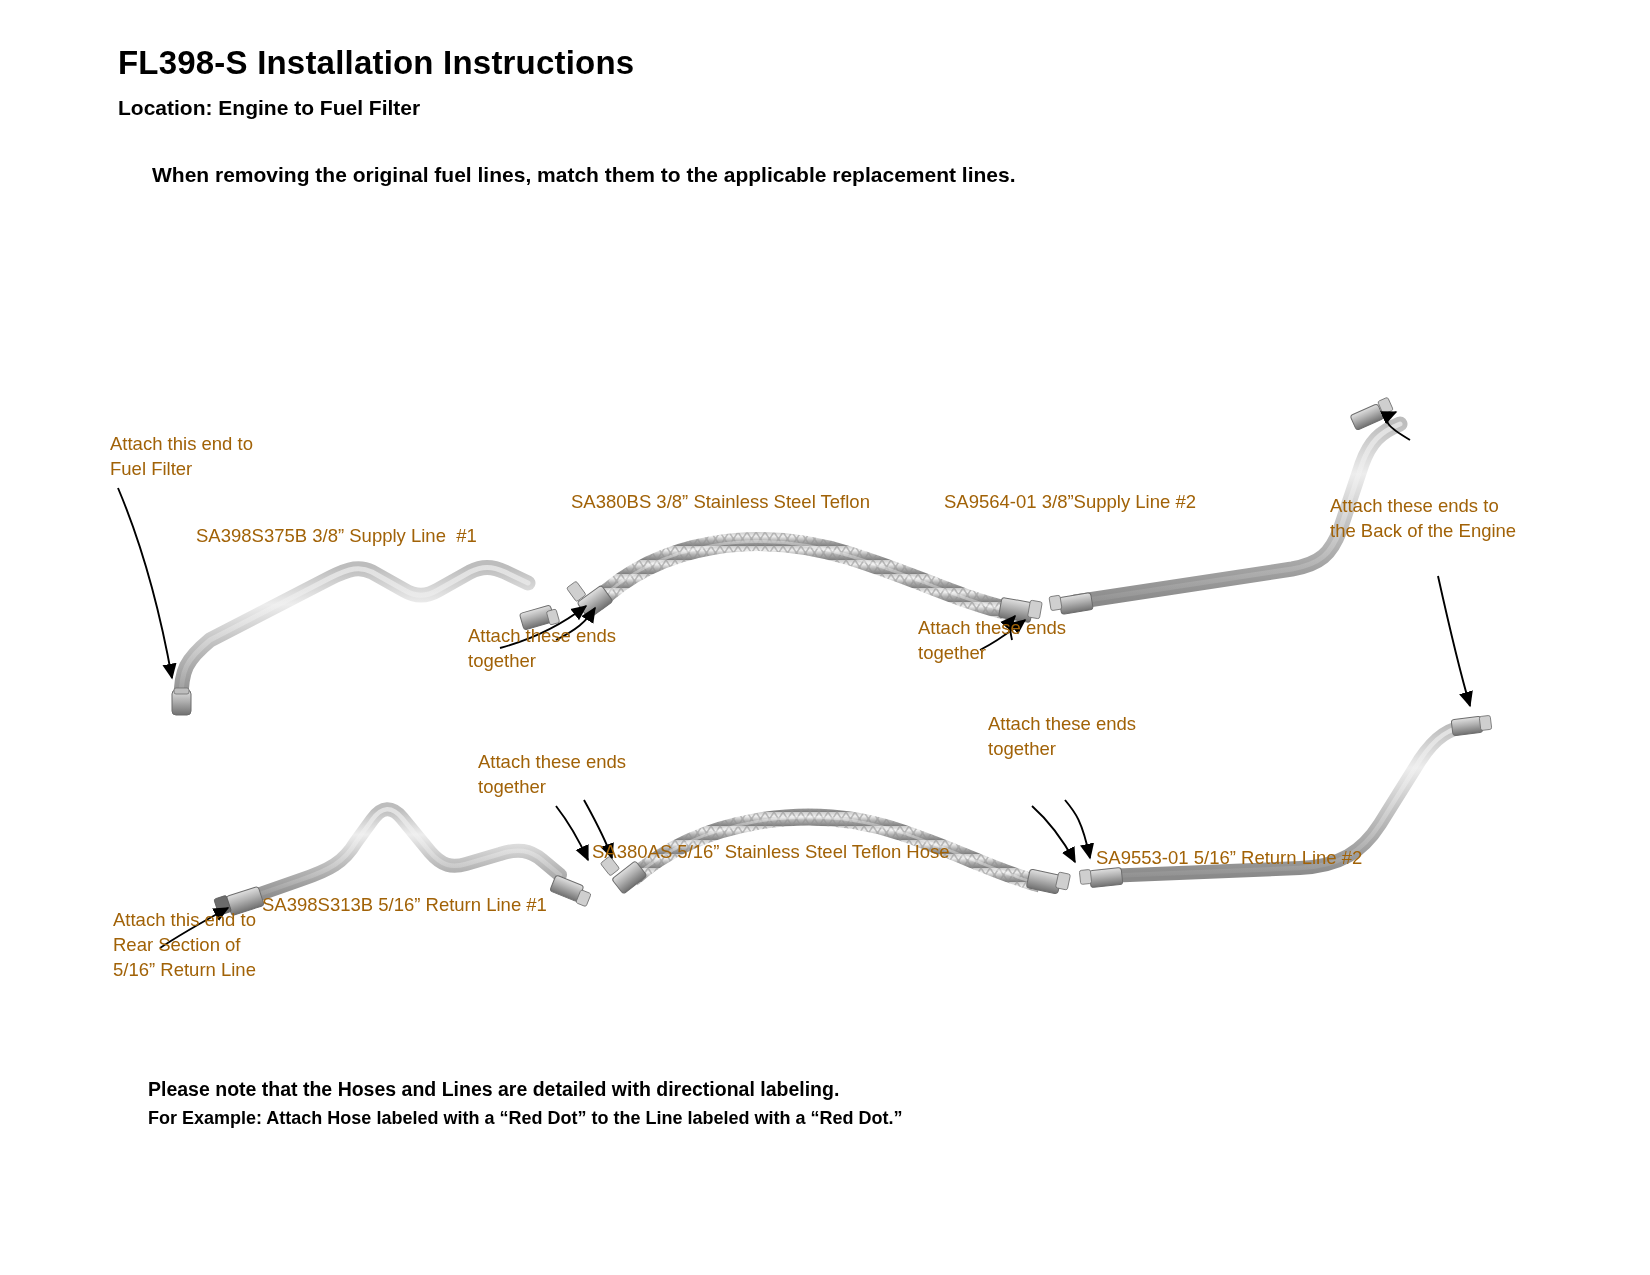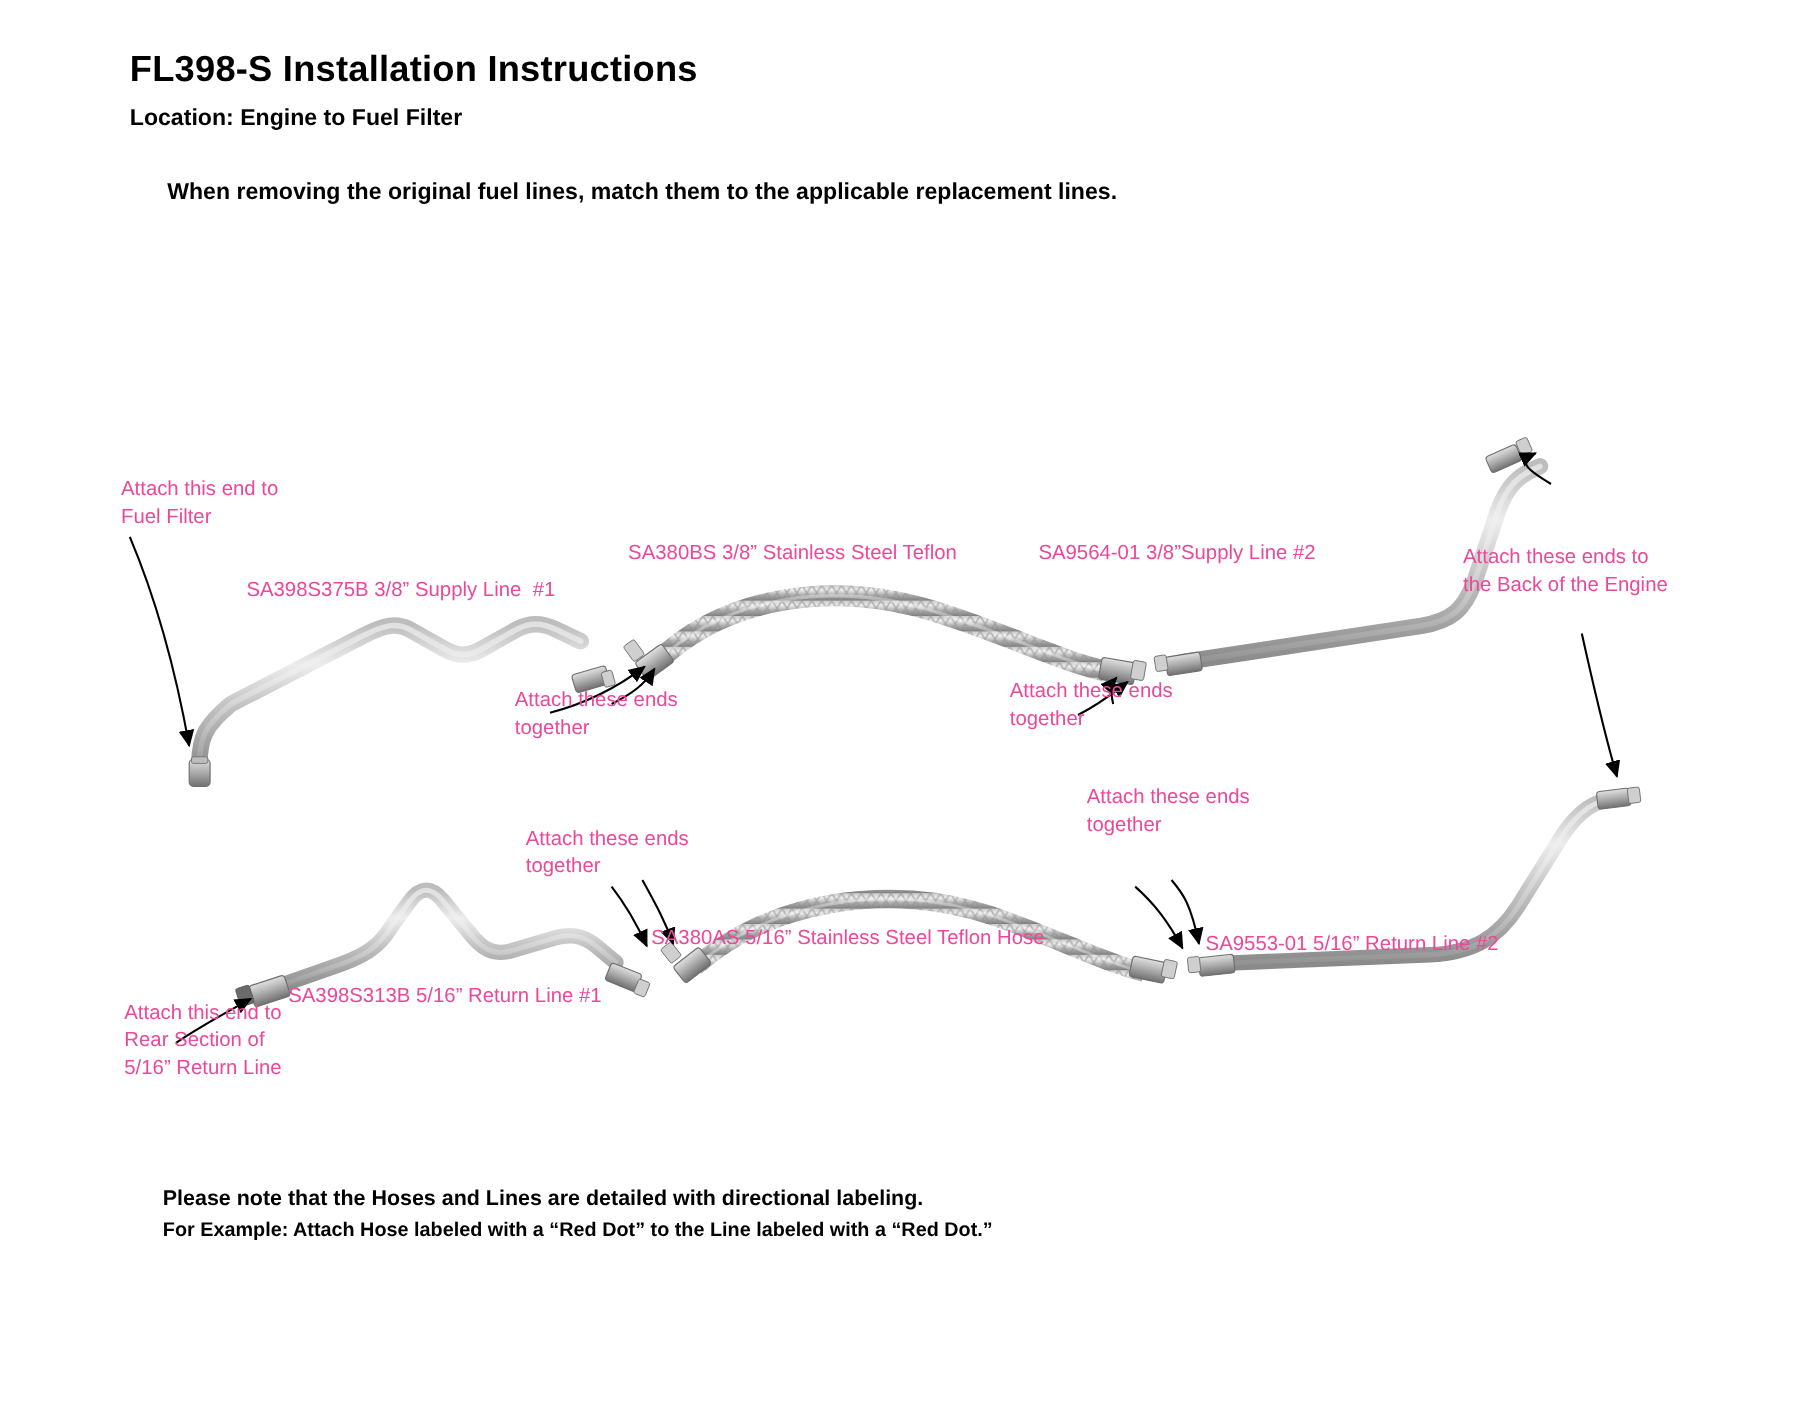--- a/index.html
+++ b/index.html
@@ -57,21 +57,21 @@
     left: 148px;
     top: 1108px;
     font-size: 18px;
     font-weight: bold;
   }
   .lbl {
     position: absolute;
     font-size: 18.5px;
     line-height: 1.35;
     white-space: pre;
-    color: #ec4899;
+    color: #a16207;
   }
   svg.art {
     position: absolute;
     left: 0; top: 0;
     width: 1650px;
     height: 1275px;
     pointer-events: none;
   }
 </style>
 </head>
@@ -211,21 +211,21 @@
       <path d="M1065 800 C 1075 812, 1082 820, 1090 858"></path>
       <path d="M1032 806 C 1050 822, 1062 838, 1075 862"></path>
       <path d="M584 800 C 596 822, 604 836, 612 858"></path>
       <path d="M556 806 C 570 824, 578 838, 588 860"></path>
       <path d="M160 948 C 184 932, 206 920, 228 908"></path>
     </g>
   </svg>
 
   <div class="lbl" style="left:110px; top:432px;">Attach this end to
 Fuel Filter</div>
-  <div class="lbl" style="left:196px; top:524px;margin-left:28px;">SA398S375B 3/8” Supply Line  #1</div>
+  <div class="lbl" style="left:196px; top:524px;">SA398S375B 3/8” Supply Line  #1</div>
   <div class="lbl" style="left:571px; top:490px;">SA380BS 3/8” Stainless Steel Teflon</div>
   <div class="lbl" style="left:944px; top:490px;">SA9564-01 3/8”Supply Line #2</div>
   <div class="lbl" style="left:1330px; top:494px;">Attach these ends to
 the Back of the Engine</div>
 
   <div class="lbl" style="left:468px; top:624px;">Attach these ends
 together</div>
   <div class="lbl" style="left:918px; top:616px;">Attach these ends
 together</div>
   <div class="lbl" style="left:988px; top:712px;">Attach these ends

